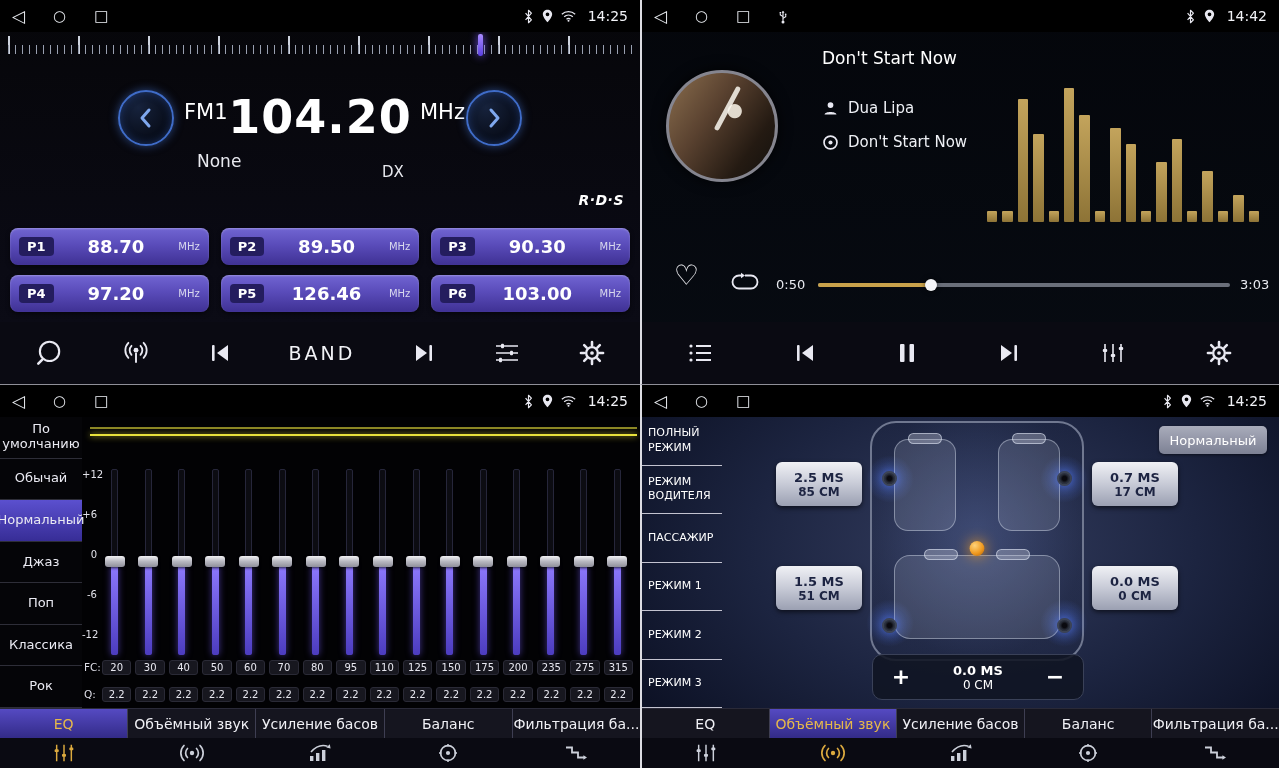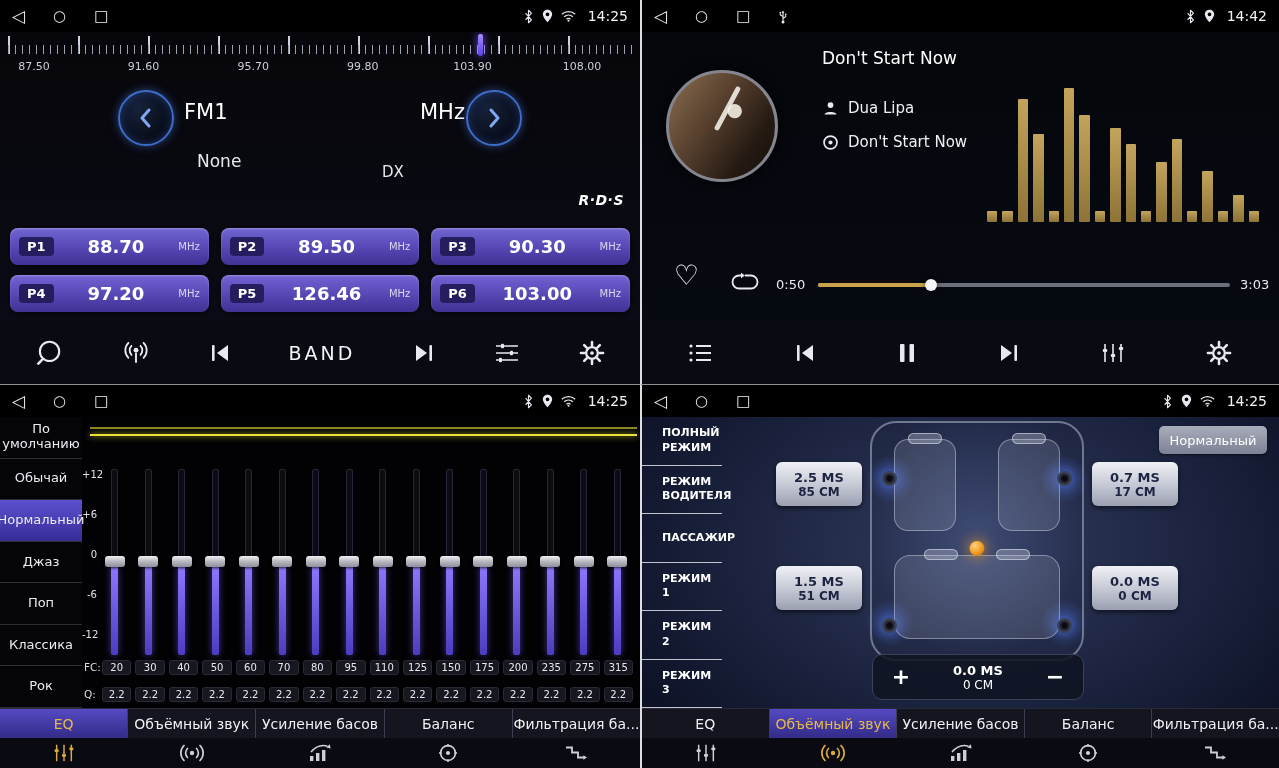--- a/index.html
+++ b/index.html
@@ -86,21 +86,21 @@
   .tab-texts{height:30px;display:flex;background:#15151f;border-top:1px solid #2a2a38;}
   .tab{flex:1;display:flex;align-items:center;justify-content:center;font-size:14px;color:#f0f0f5;border-right:1px solid #3e3e52;overflow:hidden;white-space:nowrap;padding:0 3px;cursor:pointer;}
   .tab:last-child{border-right:none;}
   .tab.selected{background:linear-gradient(180deg,#554ac2,#332b88);color:#e7b94a;}
   .tab-icons{height:30px;background:#0a0a12;display:flex;}
   .tab-icon{flex:1;display:flex;align-items:center;justify-content:center;color:#ccd0da;cursor:pointer;}
   .tab-icon.gold{color:#dcaa3f;}
 
   
   .sf-menu{position:absolute;left:0;top:32px;bottom:60px;width:80px;display:flex;flex-direction:column;}
-  .sf-item{flex:1;display:flex;align-items:center;font-size:11px;font-weight:bold;line-height:1.3;color:#fff;border-bottom:1px solid #c3c3d0;padding:4px 20px;cursor:pointer;}
+  .sf-item{flex:1;display:flex;align-items:center;font-size:11px;font-weight:normal;line-height:1.3;color:#fff;border-bottom:1px solid #c3c3d0;padding:4px 6px;cursor:pointer;}
   .sf-preset-btn{position:absolute;left:517px;top:41px;width:108px;height:28px;background:linear-gradient(180deg,#a9acbb,#7d8194);border-radius:5px;color:#fff;font-size:13px;display:flex;align-items:center;justify-content:center;box-shadow:0 1px 3px rgba(0,0,0,.5);cursor:pointer;}
   .car{position:absolute;left:228px;top:36px;width:214px;height:240px;border:2px solid #707890;border-radius:26px;background:radial-gradient(ellipse at 50% 45%,rgba(95,115,175,.28),rgba(20,28,50,.08) 72%);}
   .seat{position:absolute;background:rgba(200,206,224,.16);border:1px solid rgba(225,230,245,.42);border-radius:14px;}
   .seat .hr{position:absolute;width:34px;height:11px;background:rgba(210,215,230,.32);border:1px solid rgba(230,235,250,.55);border-radius:6px;top:-7px;left:50%;transform:translateX(-50%);}
   .seat-front-left{left:22px;top:16px;width:62px;height:92px;}
   .seat-front-right{right:22px;top:16px;width:62px;height:92px;}
   .seat-rear{left:22px;right:22px;bottom:20px;height:84px;border-radius:16px;}
   .seat-rear .hr.hl{left:28%;} .seat-rear .hr.hrr{left:72%;}
   .glow{position:absolute;width:48px;height:48px;border-radius:50%;background:radial-gradient(circle,rgba(90,130,255,.45),transparent 70%);pointer-events:none;}
   .spk{position:absolute;width:15px;height:15px;border-radius:50%;background:radial-gradient(circle,#0a0a10 28%,#2e3442 62%,#0a0a10);border:2px solid #3c4354;box-shadow:0 0 10px rgba(80,120,255,.6);}
@@ -139,36 +139,29 @@
           </svg>
         <span class="sb-time">14:25</span>
       </div>
     </div>
 
     <div class="freq-scale">
       <div class="ticks"></div>
       <div class="scale-track">
         <div class="tuning-indicator" style="left: 81.4634%;"></div>
       </div>
-      <div class="scale-labels">
-          <span class="scale-label" style="left: 0%;">87.50</span>
-          <span class="scale-label" style="left: 20%;">91.60</span>
-          <span class="scale-label" style="left: 40%;">95.70</span>
-          <span class="scale-label" style="left: 60%;">99.80</span>
-          <span class="scale-label" style="left: 80%;">103.90</span>
-          <span class="scale-label" style="left: 100%;">108.00</span>
-        </div>
     </div>
 
     <div class="tune-btn tune-down">
       <svg width="20" height="24" viewBox="0 0 20 24">
           <path d="M13 4 L6 12 L13 20" stroke="#7fa8ee" stroke-width="3" fill="none" stroke-linecap="round" stroke-linejoin="round"></path>
         </svg>
     </div>
     <div class="band-label">FM1</div>
+    <div class="freq-value">104.20</div>
     <div class="unit-label">MHz</div>
     <div class="tune-btn tune-up">
       <svg width="20" height="24" viewBox="0 0 20 24">
           <path d="M7 4 L14 12 L7 20" stroke="#7fa8ee" stroke-width="3" fill="none" stroke-linecap="round" stroke-linejoin="round"></path>
         </svg>
     </div>
     <div class="none-label">None</div>
     <div class="dx-label">DX</div>
     <div class="rds-badge">R·D·S</div>
 

